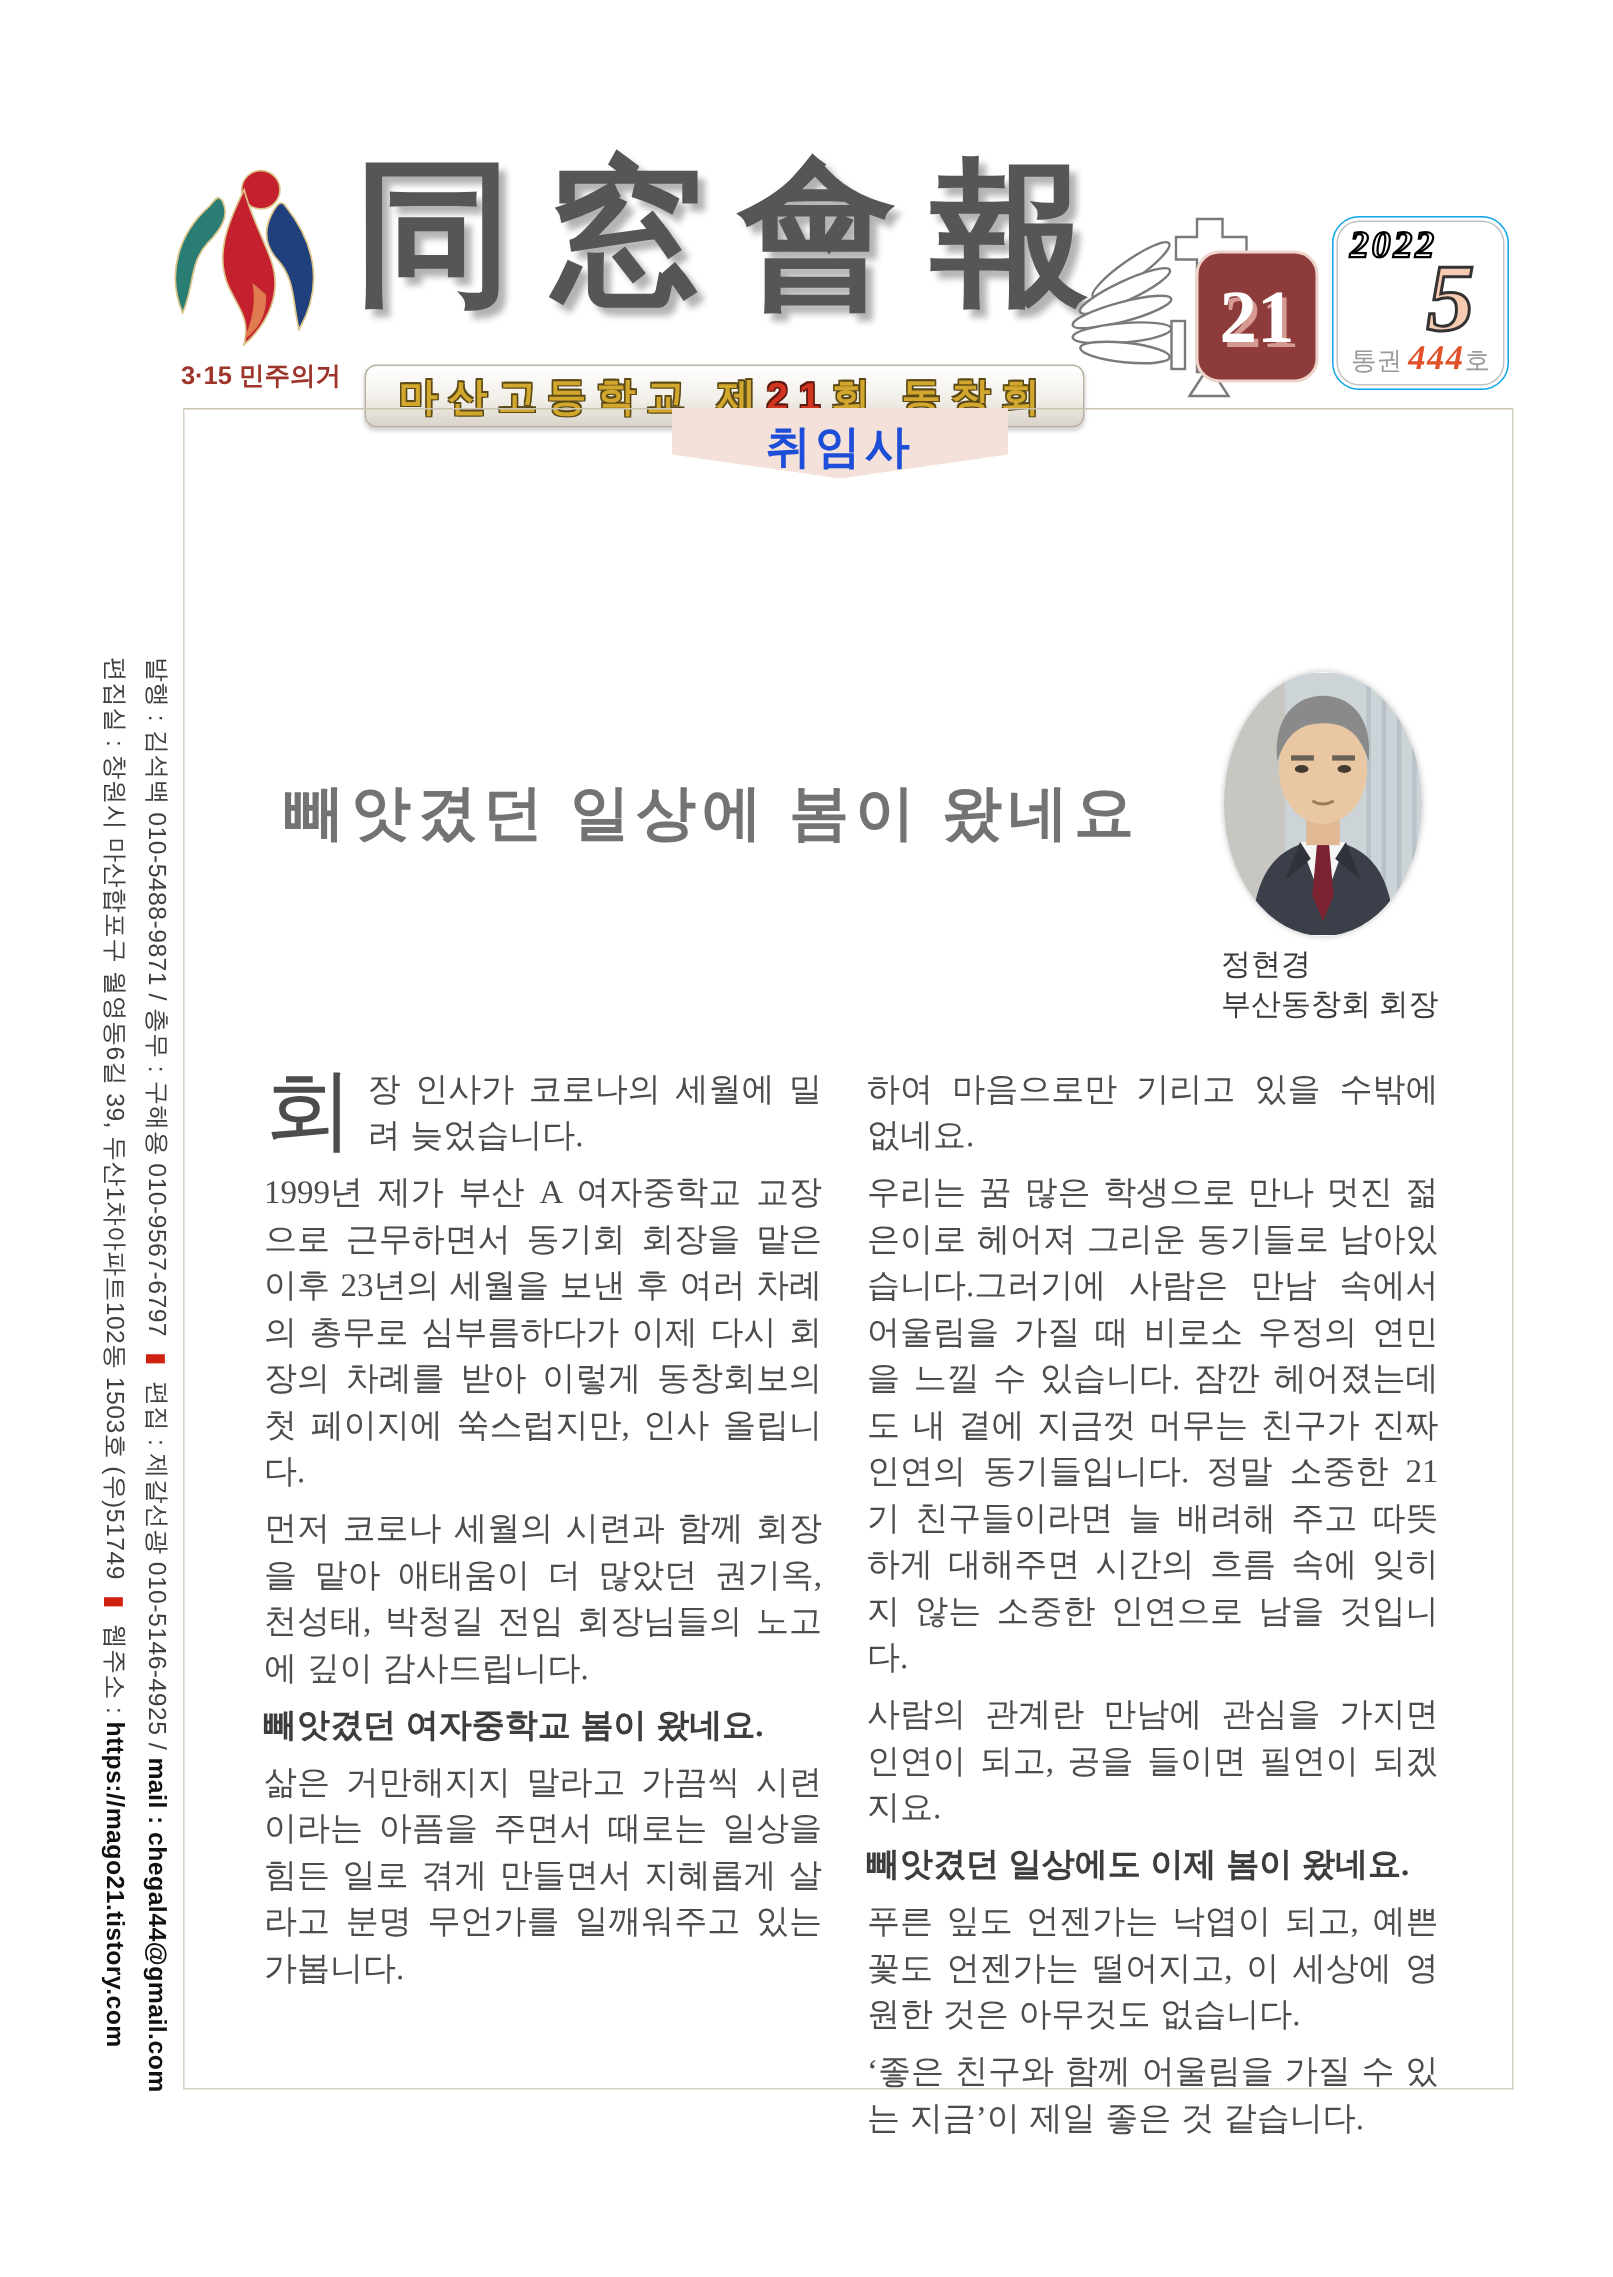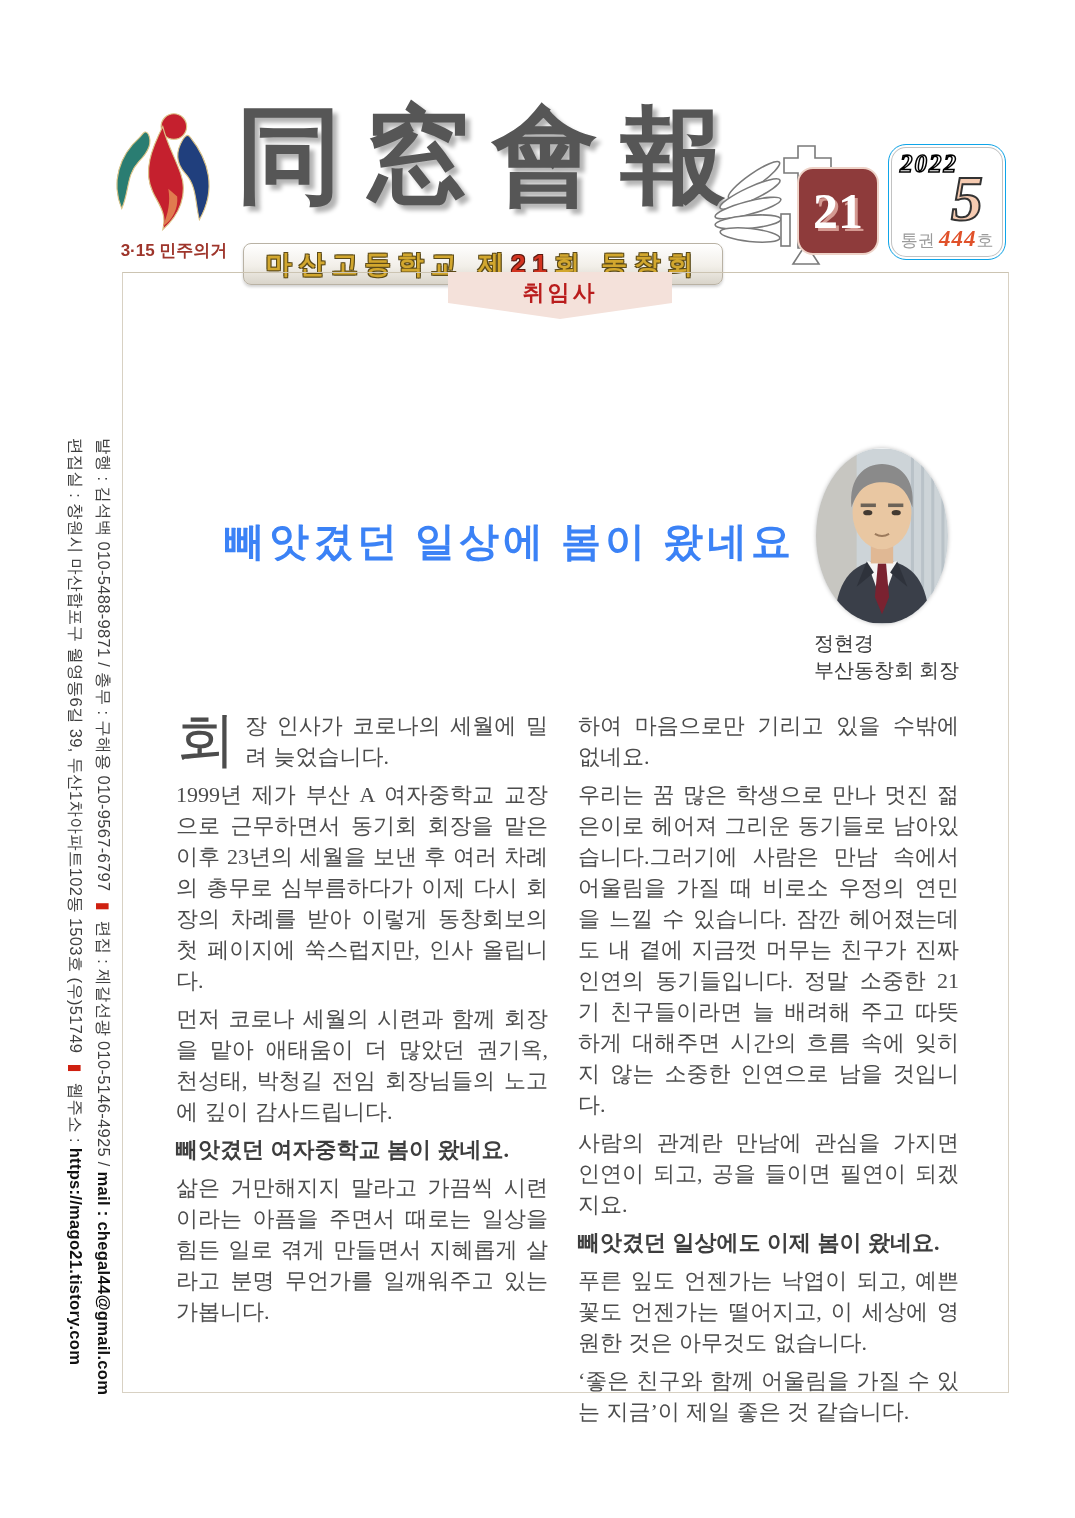--- a/index.html
+++ b/index.html
@@ -40,28 +40,28 @@
   .issue-month{position:absolute;right:22px;top:22px;font-size:64px;font-weight:bold;
     font-style:italic;color:#f6cbb1;-webkit-text-stroke:2px #333;line-height:64px;}
   .issue-line{position:absolute;bottom:7px;left:0;width:100%;text-align:center;
     font-size:17px;color:#9a9a9a;white-space:nowrap;}
   .issue-num{color:#e0512a;font-weight:bold;font-style:italic;font-size:23px;letter-spacing:1px;}
 
   
   .content-frame{left:122px;top:272px;width:887px;height:1121px;box-sizing:border-box;
     border:1px solid #d8d1c3;border-top-color:#ccc4b2;background:transparent;}
   .section-banner{left:448px;top:272px;width:224px;height:47px;background:#f4e1da;
-    color:#b91c1c;font-family:"Liberation Sans","DejaVu Sans",sans-serif;
-    font-size:22px;font-weight:bold;text-align:center;padding-top:6px;box-sizing:border-box;
+    color:#1d4ed8;font-family:"Liberation Sans","DejaVu Sans",sans-serif;
+    font-size:30px;font-weight:bold;text-align:center;padding-top:6px;box-sizing:border-box;
     letter-spacing:3px;z-index:2;
     clip-path:polygon(0 0,100% 0,100% 66%,50% 100%,0 66%);}
 
   
-  .article-title{left:190px;top:487px;width:640px;text-align:center;
-    font-size:40px;font-weight:bold;color:#3b82f6;letter-spacing:4px;white-space:nowrap;}
+  .article-title{left:190px;top:487px;width:640px;
+    font-size:40px;font-weight:bold;color:#737373;letter-spacing:4px;white-space:nowrap;}
   .portrait{left:816px;top:448px;width:132px;height:176px;border-radius:50%;
     overflow:hidden;box-shadow:0 0 4px rgba(0,0,0,0.25);}
   .author-caption{left:814px;top:630px;font-size:20px;color:#3a3a3a;line-height:27px;}
 
   
   .col{position:absolute;top:710px;}
   .col-left{left:176px;width:372px;}
   .col-right{left:578px;width:381px;}
   .col p{margin:0 0 7px 0;font-size:22px;line-height:31px;color:#4c4c4c;
     text-align:justify;word-spacing:1px;}

